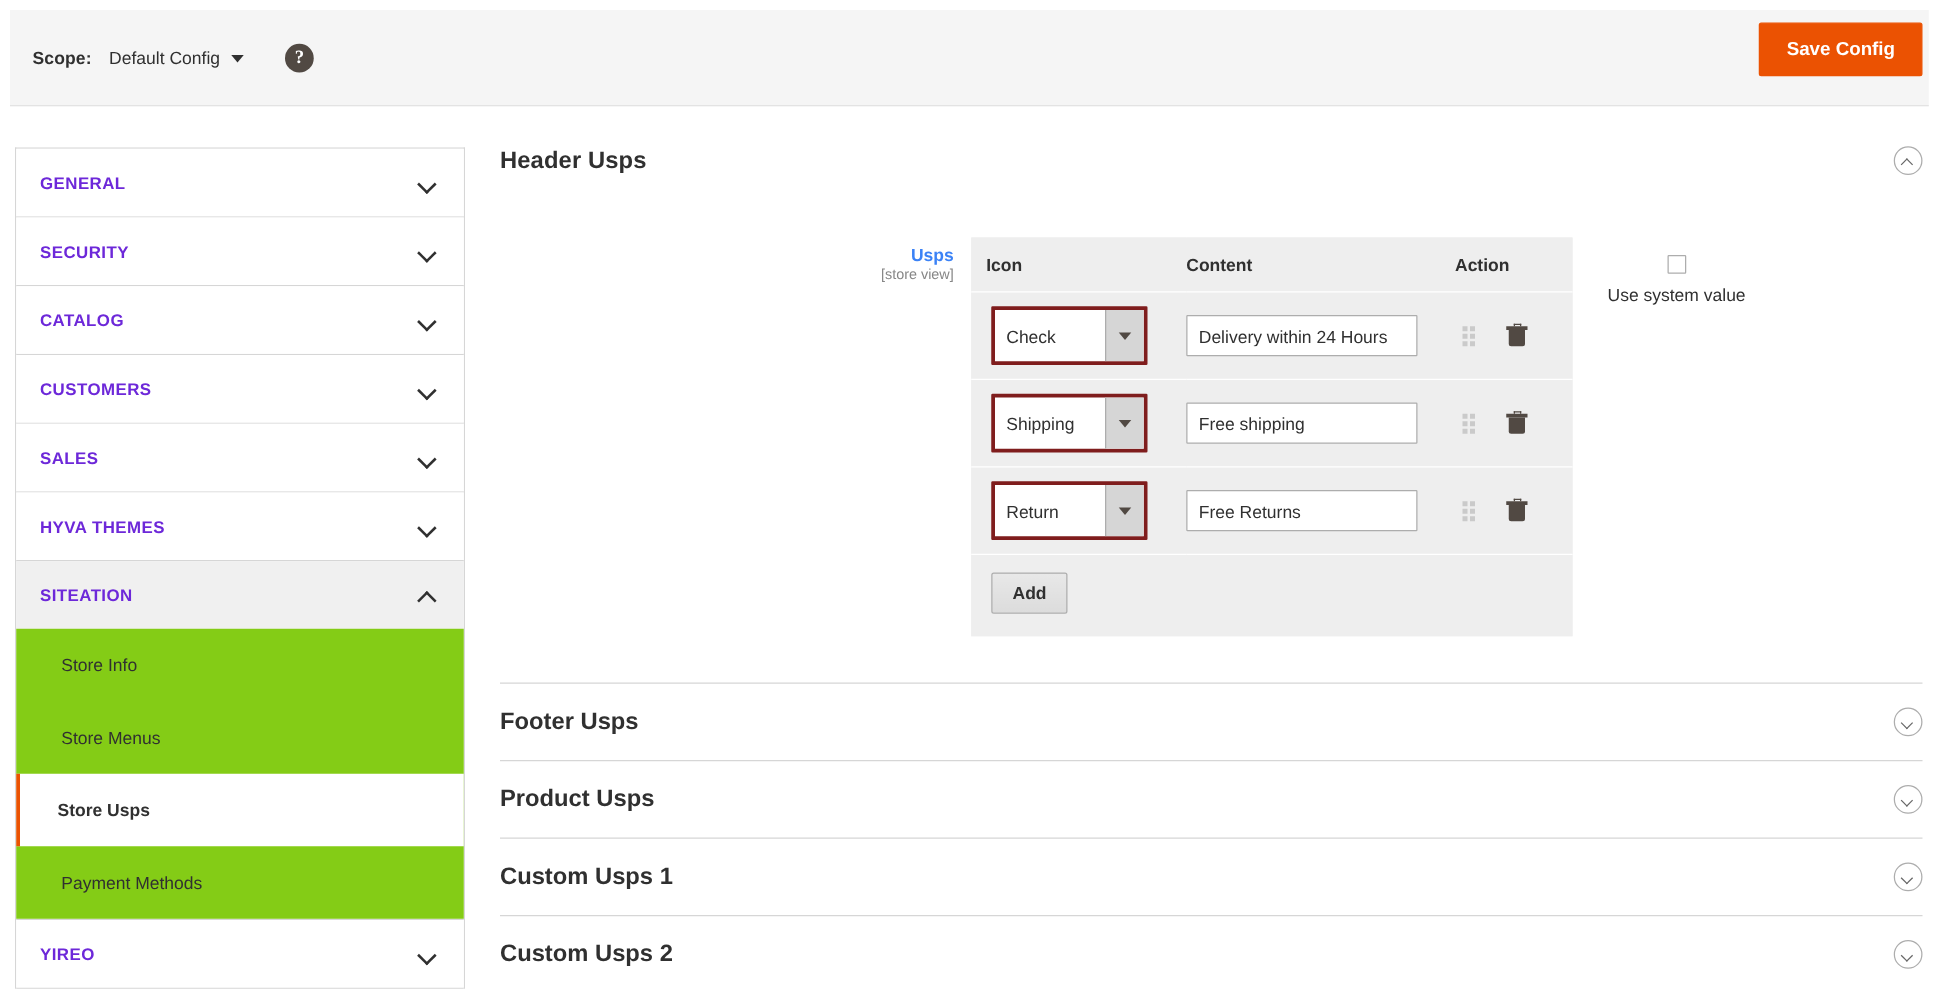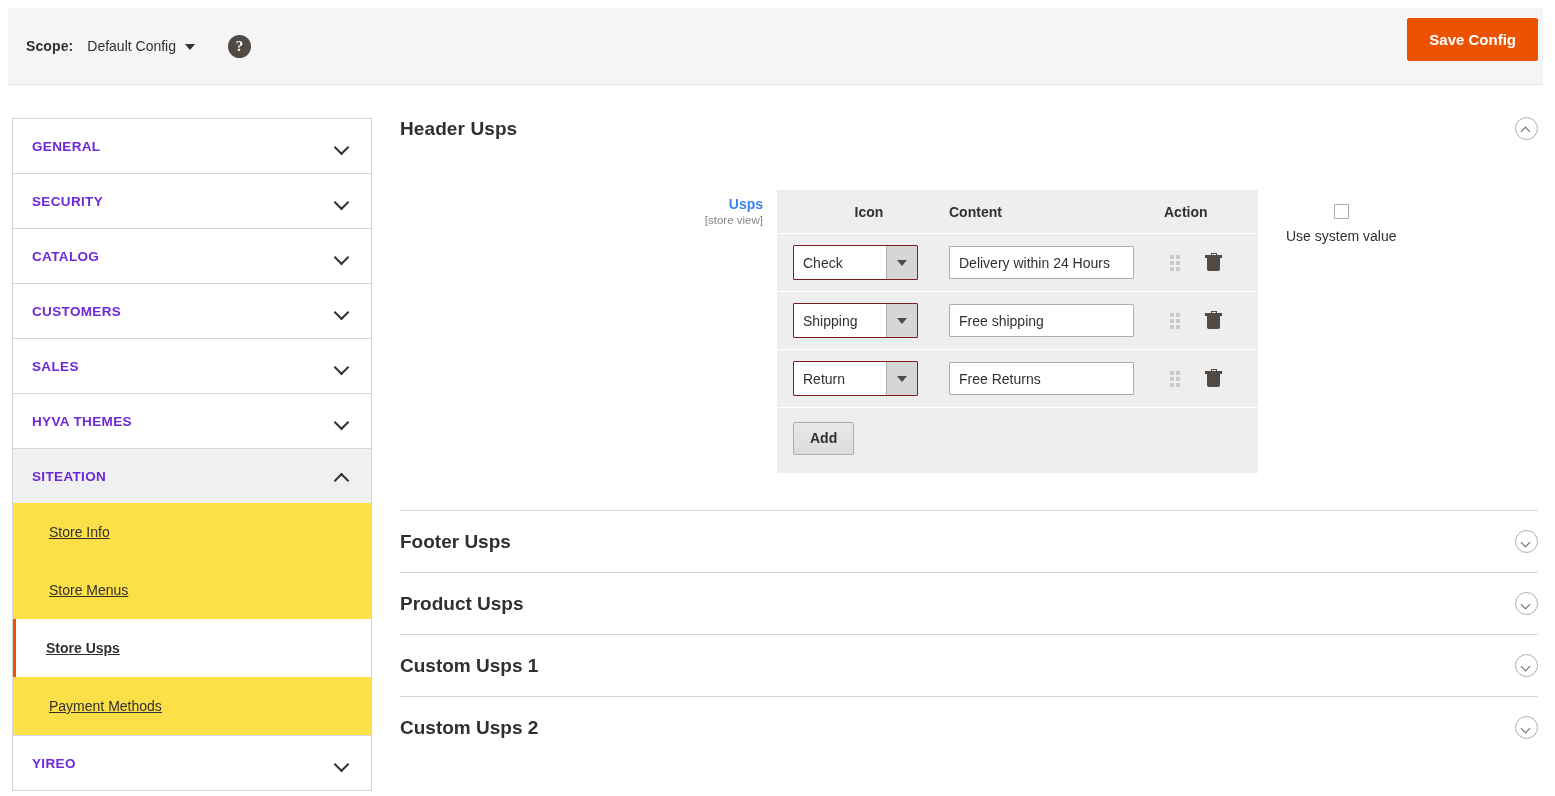--- a/index.html
+++ b/index.html
@@ -72,21 +72,21 @@
     width: 14px; height: 9px; position: relative;
   }
   .chev::before {
     content: ""; position: absolute; left: 1px; top: 0;
     width: 9px; height: 9px;
     border-right: 2px solid #303030; border-bottom: 2px solid #303030;
     transform: rotate(45deg);
   }
   .chev.up::before { transform: rotate(-135deg); top: 3px; }
   .side-sub {
-    background: #fde047; padding: 0; text-decoration: underline;
+    background: #84cc16; padding: 0;
   }
   .side-sub-item {
     height: 58px; display: flex; align-items: center;
     padding-left: 33px; font-size: 14px; color: #303030;
     cursor: pointer; border-left: 3px solid transparent;
   }
   .side-sub-item.active {
     background: #ffffff; border-left: 3px solid #eb5202;
     font-weight: bold; padding-left: 30px;
   }
@@ -132,32 +132,32 @@
   .field-scope {
     font-size: 11.5px; color: #868686; display: block; margin-top: 2px;
   }
   .usps-table {
     width: 481px; background: #eeeeee; border-collapse: collapse;
   }
   .usps-table th {
     text-align: left; font-size: 14px; font-weight: bold; color: #303030;
     padding: 14px 0 13px 0; background: #eeeeee; border: none;
   }
-  .usps-table th.col-icon { padding-left: 12px; width: 172px; text-align: center; }
+  .usps-table th.col-icon { padding-left: 12px; width: 172px; }
   .usps-table th.col-content { width: 215px; }
   .usps-table th.col-action { width: 94px; }
   .usps-table td {
     background: #eeeeee; border-top: 1px solid #ffffff;
     padding: 11px 0; vertical-align: middle;
   }
   .usps-table td.col-icon { padding-left: 16px; }
 
   .select-wrap {
-    display: inline-flex; width: 125px; height: 35px;
-    border: 1px solid #7f1d1d; background: #ffffff; border-radius: 1px;
+    display: inline-flex; width: 125px; height: 47px;
+    border: 3px solid #7f1d1d; background: #ffffff; border-radius: 1px;
     overflow: hidden; cursor: pointer;
   }
   .select-text {
     flex: 1; display: flex; align-items: center; padding-left: 9px;
     font-size: 14px; color: #303030;
   }
   .select-arrow {
     width: 31px; background: #d6d6d6; border-left: 1px solid #adadad;
     display: flex; align-items: center; justify-content: center;
   }

